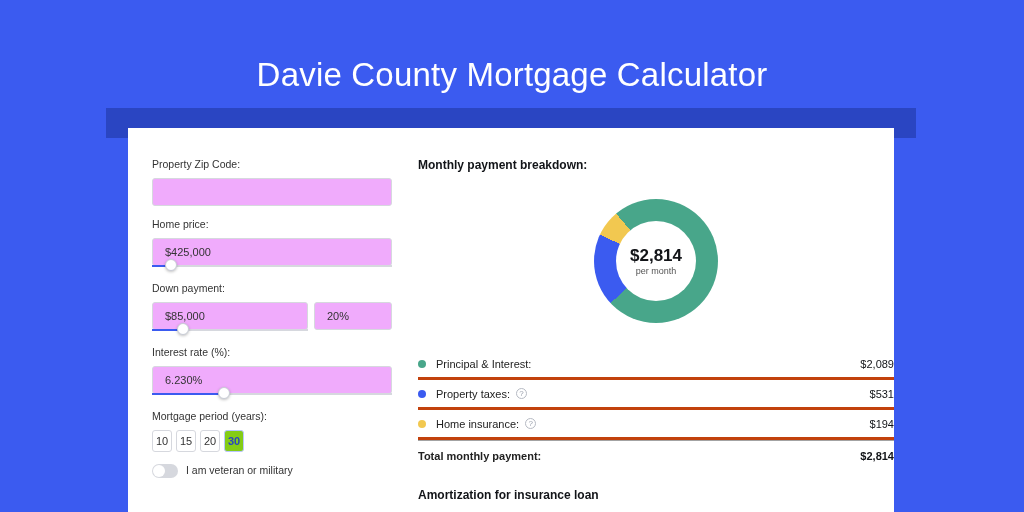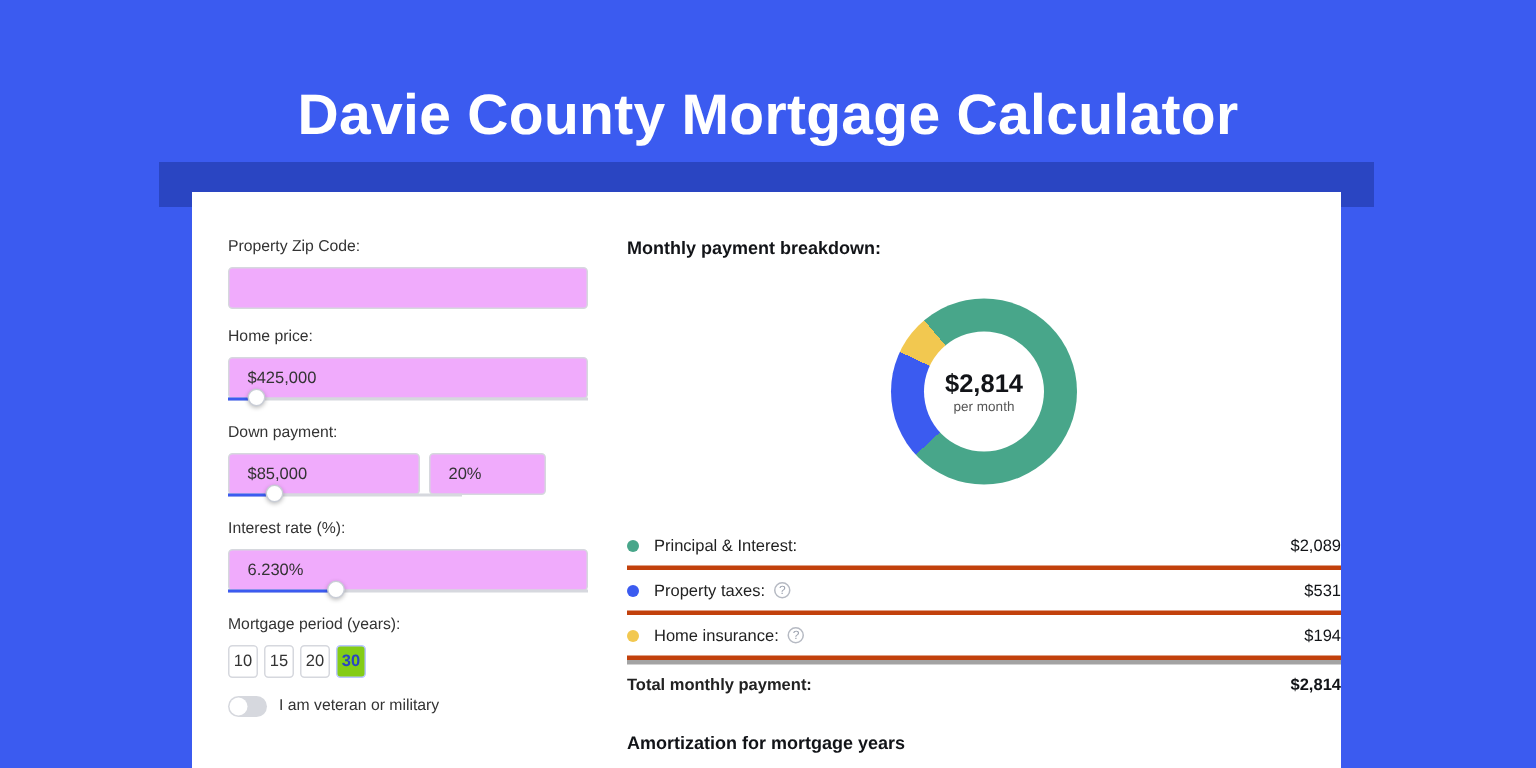--- a/index.html
+++ b/index.html
@@ -1,34 +1,34 @@
 <!DOCTYPE html>
 <html><head>
 <meta charset="utf-8">
 <style>
   * { box-sizing: border-box; margin: 0; padding: 0; }
   html, body { width: 1024px; height: 512px; overflow: hidden; font-family: Arial, Helvetica, sans-serif; }
   body { background: #3b5bf0; }
   .outer { width: 1024px; height: 512px; position: relative; }
-  .title { color: #fff; font-size: 38px; font-weight: 700; text-align: center; padding-top: 56px; letter-spacing: 0.2px; }
+  .title { color: #fff; font-size: 33px; font-weight: 400; text-align: center; padding-top: 56px; letter-spacing: 0.2px; }
   .shadow-band { position: absolute; left: 106px; top: 108px; width: 810px; height: 30px; background: #2a45c2; }
   .card { position: absolute; left: 128px; top: 128px; width: 766px; height: 384px; background: #fff; overflow: hidden; }
   .col-left { position: absolute; left: 0; top: 0; width: 280px; padding: 30px 0 0 24px; }
   .col-right { position: absolute; left: 290px; top: 0; width: 476px; padding: 30px 0 0 0; }
 
   .form-label { font-size: 10.5px; color: #333; margin-bottom: 8px; display: block; }
   .form-input { width: 240px; height: 28px; border: 1px solid #d6d8de; border-radius: 3px; background: #f0abfc; padding: 0 12px; font-size: 11px; color: #333; }
   .form-group { margin-bottom: 12px; position: relative; }
   .slider { position: relative; width: 240px; height: 6px; margin-top: -2px; }
   .slider-track { position: absolute; left: 0; top: 1px; width: 100%; height: 2px; background: #d6d8de; }
   .slider-fill  { position: absolute; left: 0; top: 1px; height: 2px; background: #3b5bf0; }
   .slider-thumb { position: absolute; top: -5px; width: 12px; height: 12px; border-radius: 50%; background: #fff; border: 1px solid #c9cdd6; box-shadow: 0 1px 3px rgba(0,0,0,0.25); }
 
   .row2 { display: flex; gap: 6px; }
-  .row2 .form-input { width: 128px; }
+  .row2 .form-input { width: 156px; }
   .row2 .form-input.pct { width: 78px; }
 
   .period-row { display: flex; gap: 4px; }
   .period-btn { width: 20px; height: 22px; border: 1px solid #d6d8de; background: #fff; border-radius: 3px; font-size: 11px; color: #333; cursor: pointer; }
   .period-btn.active { background: #84cc16; color: #2a45c2; border-color: #b8c6ff; font-weight: 600; }
 
   .toggle-row { display: flex; align-items: flex-start; gap: 8px; margin-top: 12px; }
   .toggle { width: 26px; height: 14px; background: #d6d8de; border-radius: 8px; position: relative; }
   .toggle-knob { position: absolute; left: 1px; top: 1px; width: 12px; height: 12px; border-radius: 50%; background: #fff; }
   .toggle-label { font-size: 10.5px; color: #333; }
@@ -36,21 +36,21 @@
   .breakdown-title { font-size: 12px; font-weight: 700; color: #121418; margin-bottom: 14px; }
 
   .donut-wrap { width: 100%; height: 150px; display: flex; align-items: center; justify-content: center; position: relative; margin-bottom: 14px; }
   .donut { position: relative; width: 124px; height: 124px; border-radius: 50%; }
   .donut-mask { position: absolute; left: 22px; top: 22px; width: 80px; height: 80px; border-radius: 50%; background: #fff; display: flex; flex-direction: column; align-items: center; justify-content: center; }
   .donut-val { font-size: 17px; font-weight: 800; color: #121418; }
   .donut-sub { font-size: 9px; color: #555; }
 
   .legend { margin-top: 4px; }
   .legend-row { display: flex; align-items: center; height: 30px; border-bottom: 3px solid #c2410c; }
-  .legend-row.total { border-top: 3px solid #a3a3a3; border-bottom: none; font-weight: 700; }
+  .legend-row.total { border-top: 1px solid #a3a3a3; border-bottom: none; font-weight: 700; }
   .legend-bullet { width: 8px; height: 8px; border-radius: 50%; margin-right: 10px; flex: 0 0 auto; }
   .legend-label { font-size: 11px; color: #222; flex: 0 0 auto; }
   .legend-info { width: 11px; height: 11px; border: 1px solid #b6bac3; border-radius: 50%; font-size: 8px; color: #9aa0ad; display: flex; align-items: center; justify-content: center; margin-left: 6px; }
   .legend-spacer { flex: 1 1 auto; }
   .legend-value { font-size: 11px; color: #121418; }
   .legend-row.total .legend-label, .legend-row.total .legend-value { font-weight: 700; }
 
   .amort { margin-top: 18px; }
   .amort-title { font-size: 12px; font-weight: 700; color: #121418; margin-bottom: 10px; }
 </style>
@@ -156,19 +156,19 @@
             <span class="legend-value">$194</span>
           </div>
           <div class="legend-row total">
             <span class="legend-label">Total monthly payment:</span>
             <span class="legend-spacer"></span>
             <span class="legend-value">$2,814</span>
           </div>
         </div>
 
       <div class="amort">
-        <div class="amort-title">Amortization for mortgage years</div>
+        <div class="amort-title">Amortization for insurance loan</div>
 
       </div>
     </div>
 
   </div>
 </div>
 
 </body></html>

